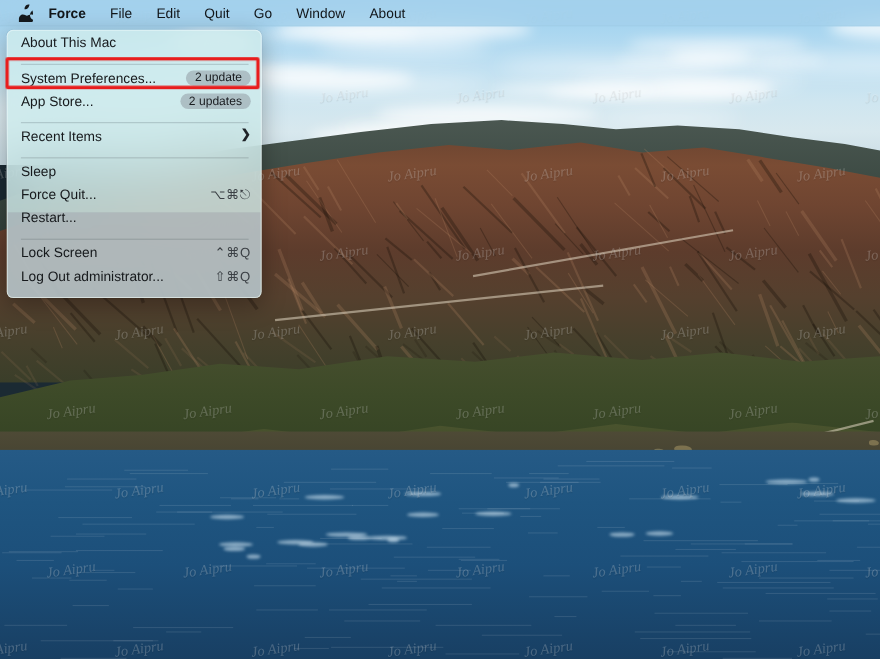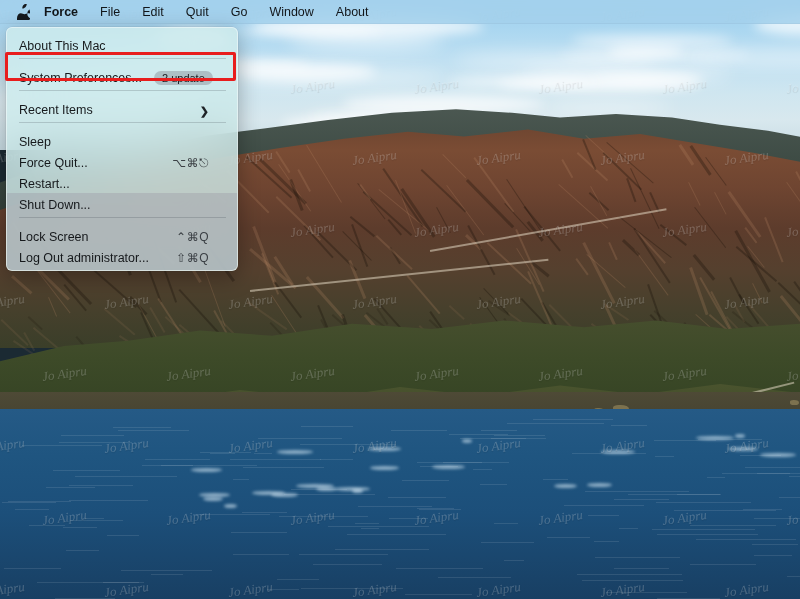--- a/index.html
+++ b/index.html
@@ -206,23 +206,23 @@
     content: "";
     position: absolute;
     left: 0; right: 0; top: 165px; bottom: 0;
     background: rgba(150,148,160,0.34);
     pointer-events: none;
   }
   .menu > * { position: relative; z-index: 2; }
 
   .mi {
     display: flex;
-    align-items: flex-end;
+    align-items: flex-start;
     height: 21px;
-    padding: 0 28px 0 12px;
+    padding: 0 9px 0 12px;
     font-size: 12.5px;
     color: #16191c;
     cursor: default;
     white-space: nowrap;
   }
   .mi .label { flex: 1 1 auto; }
   .mi .shortcut {
     font-size: 12px;
     color: #3b4045;
     letter-spacing: 0.5px;
@@ -824,39 +824,40 @@
   <div class="menu">
     <div id="menu-items">
         <div class="mi">
           <span class="label">About This Mac</span>
         </div>
         <div class="sep"></div>
         <div class="mi">
           <span class="label">System Preferences...</span>
           <span class="badge">2 update</span>
         </div>
+        <div class="mi">
+          <span class="label">App Store...</span>
+          <span class="badge">2 updates</span>
+        </div>
         <div class="sep"></div>
         <div class="mi">
           <span class="label">Recent Items</span>
           <span class="chev">❯</span>
         </div>
         <div class="sep"></div>
         <div class="mi">
           <span class="label">Sleep</span>
         </div>
         <div class="mi">
           <span class="label">Force Quit...</span>
           <span class="shortcut">⌥⌘⎋</span>
         </div>
         <div class="mi">
           <span class="label">Restart...</span>
         </div>
-        <div class="mi">
-          <span class="label">Shut Down...</span>
-        </div>
         <div class="sep"></div>
         <div class="mi">
           <span class="label">Lock Screen</span>
           <span class="shortcut">⌃⌘Q</span>
         </div>
         <div class="mi">
           <span class="label">Log Out administrator...</span>
           <span class="shortcut">⇧⌘Q</span>
         </div>
       </div>

